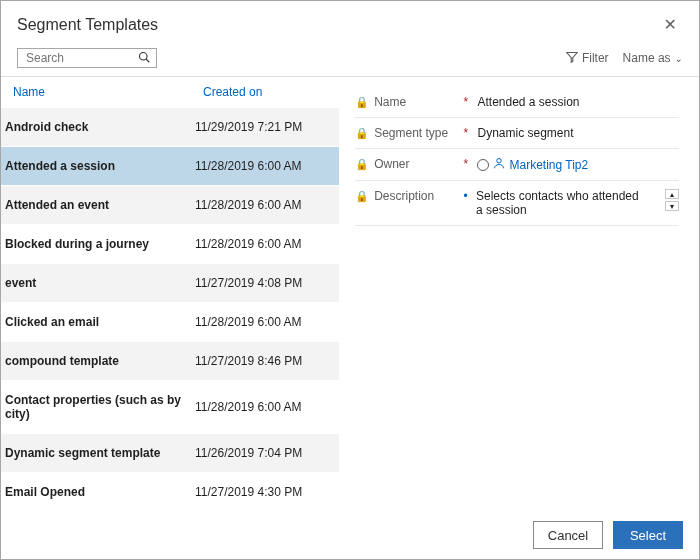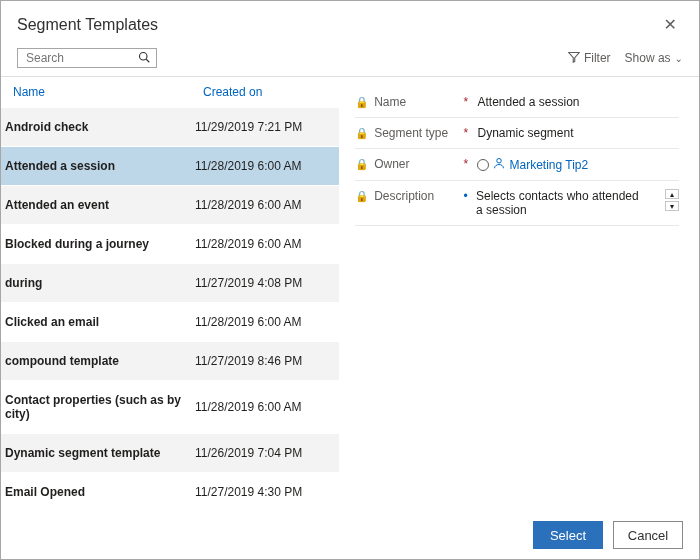--- a/index.html
+++ b/index.html
@@ -136,21 +136,21 @@
     <div class="right-tools">
       <div class="tool-item">
         <span>
           <svg width="12" height="12" viewBox="0 0 16 16" fill="none" stroke="#605e5c" stroke-width="1.5">
               <path d="M1 2h14L9 9v5l-2 1V9L1 2z"></path>
             </svg>
         </span>
         <span>Filter</span>
       </div>
       <div class="tool-item">
-        <span>Show as</span>
+        <span>Name as</span>
         <span class="chevron">⌄</span>
       </div>
     </div>
   </div>
 
   <div class="body">
 
     <div class="list-pane">
       <div class="grid-header">
         <div class="col-name">Name</div>
@@ -168,21 +168,21 @@
             </div>
             <div class="row">
               <div class="cell-name">Attended an event</div>
               <div class="cell-date">11/28/2019 6:00 AM</div>
             </div>
             <div class="row">
               <div class="cell-name">Blocked during a journey</div>
               <div class="cell-date">11/28/2019 6:00 AM</div>
             </div>
             <div class="row">
-              <div class="cell-name">during</div>
+              <div class="cell-name">event</div>
               <div class="cell-date">11/27/2019 4:08 PM</div>
             </div>
             <div class="row">
               <div class="cell-name">Clicked an email</div>
               <div class="cell-date">11/28/2019 6:00 AM</div>
             </div>
             <div class="row">
               <div class="cell-name">compound template</div>
               <div class="cell-date">11/27/2019 8:46 PM</div>
             </div>
@@ -252,17 +252,17 @@
             <div class="sp">▴</div>
             <div class="sp">▾</div>
           </div>
         </div>
       </div>
 
     </div>
   </div>
 
   <div class="footer">
+    <button class="btn">Cancel</button>
     <button class="btn primary">Select</button>
-    <button class="btn">Cancel</button>
   </div>
 
 </div>
 
 </body></html>

